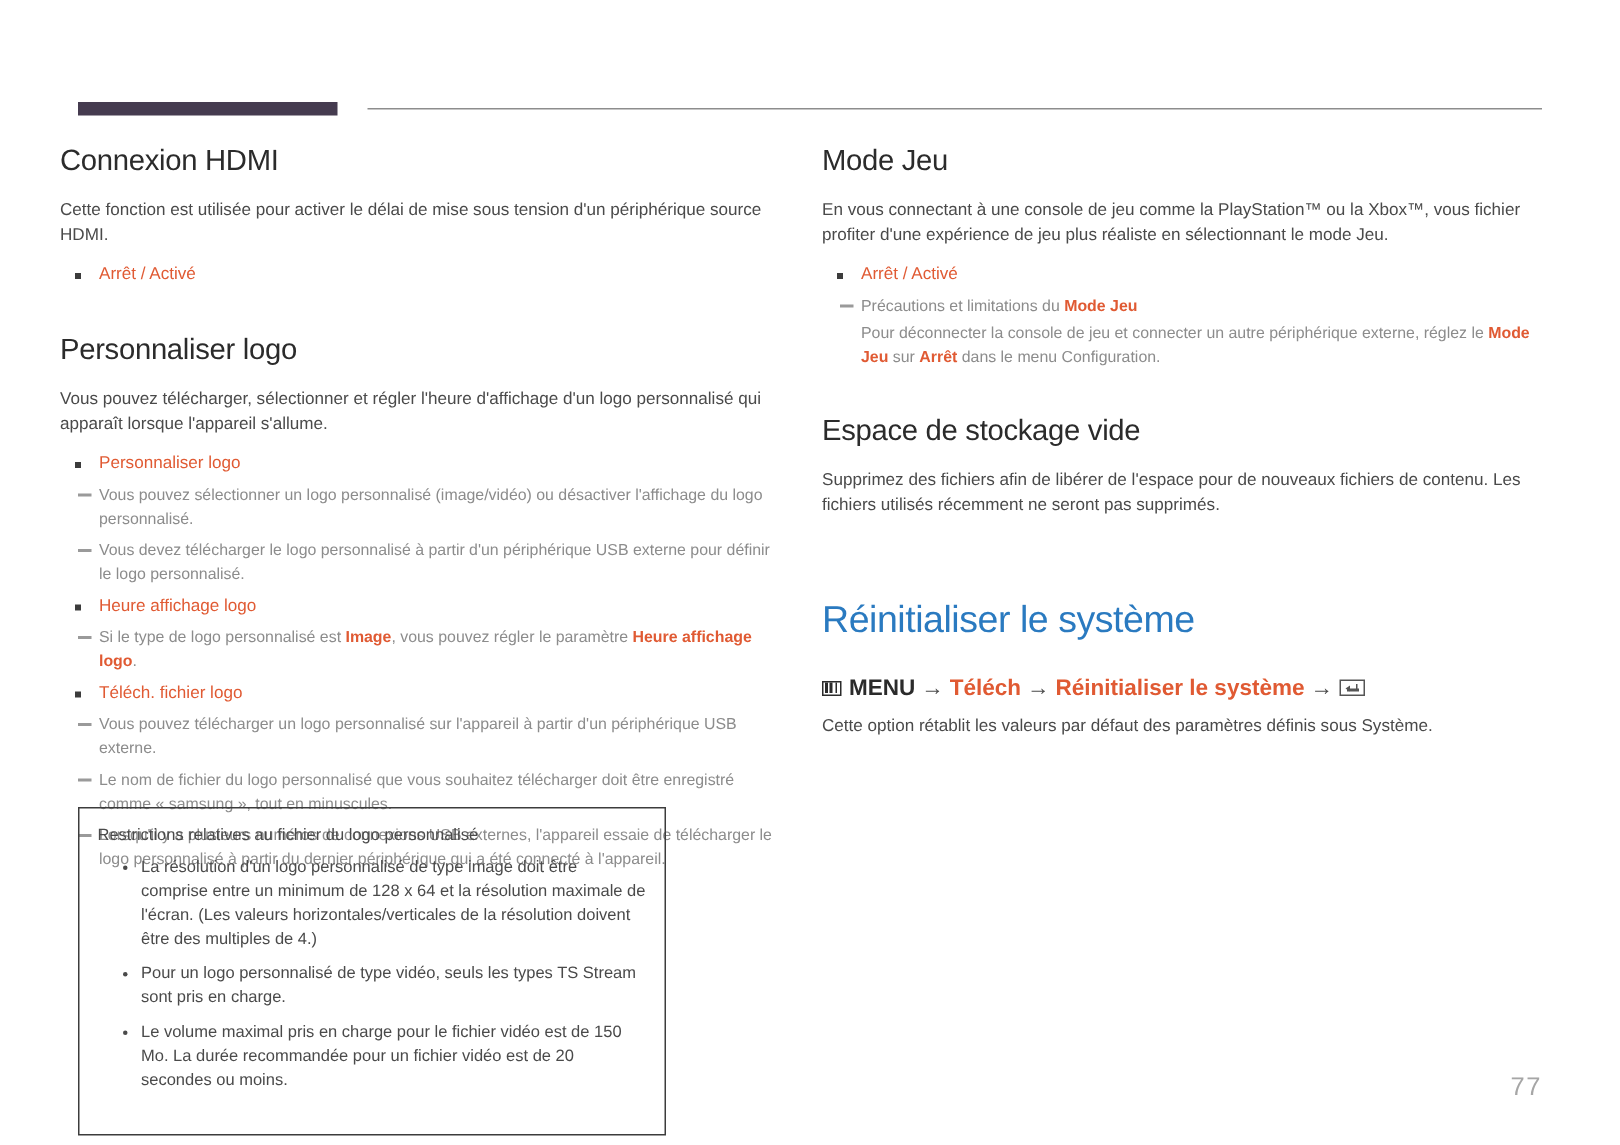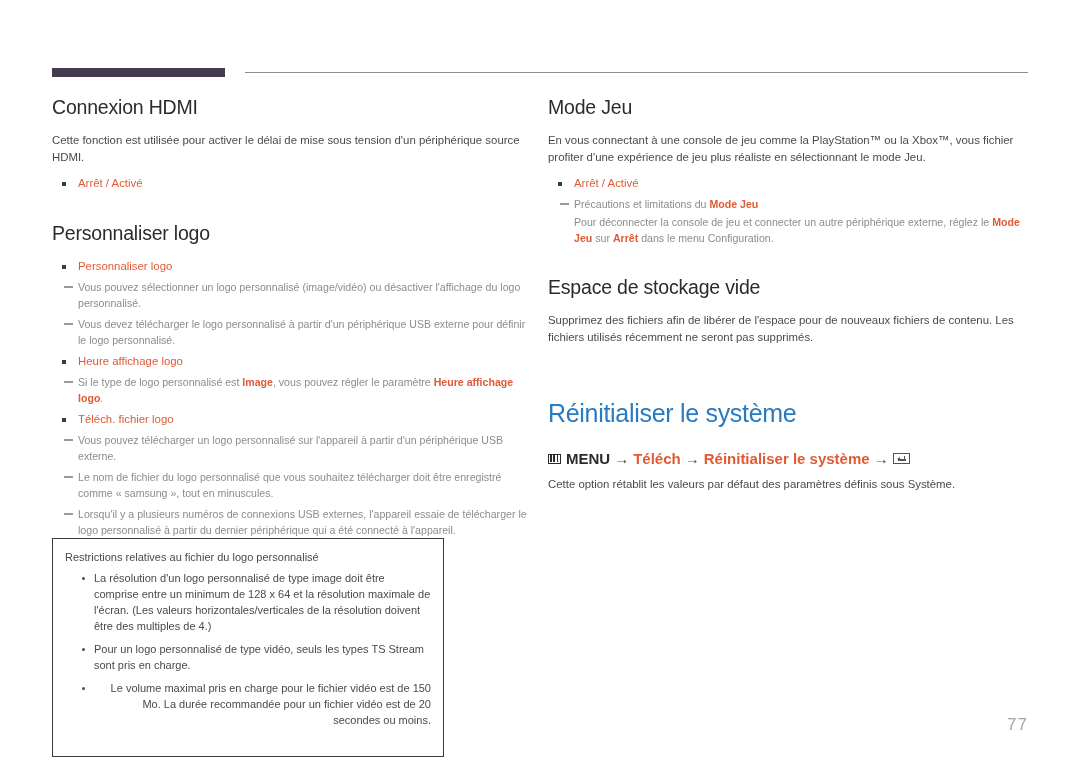--- a/index.html
+++ b/index.html
@@ -39,21 +39,21 @@
     width: 783px;
     height: 1px;
     background: #8d8d8d;
   }
 
   
   .col {
     position: absolute;
     top: 96px;
   }
-  .col-left  { left: 52px;  width: 477px; }
+  .col-left  { left: 40px;  width: 477px; }
   .col-right { left: 548px; width: 480px; }
 
   h2.sec {
     font-size: 19.5px;
     font-weight: normal;
     color: #2b2b2b;
     margin: 0 0 13px 0;
     letter-spacing: -0.2px;
   }
   h2.sec.spaced { margin-top: 30px; }
@@ -145,21 +145,21 @@
     padding: 0;
   }
   .notebox ul li {
     position: relative;
     padding-left: 31px;
     font-size: 11px;
     line-height: 16px;
     color: #4a4a4a;
     margin-bottom: 7px;
   }
-  .notebox ul li:last-child { margin-bottom: 16px; text-align: right; }
+  .notebox ul li:last-child { margin-bottom: 16px; }
   .notebox ul li::before {
     content: "";
     position: absolute;
     left: 19px;
     top: 7px;
     width: 3.2px;
     height: 3.2px;
     background: #4a4a4a;
     border-radius: 50%;
   }
@@ -253,20 +253,21 @@
 
 <div class="col col-left">
 
   <h2 class="sec">Connexion HDMI</h2>
   <p class="body">Cette fonction est utilisée pour activer le délai de mise sous tension d'un périphérique source HDMI.</p>
   <ul class="sq">
     <li>Arrêt / Activé</li>
   </ul>
 
   <h2 class="sec spaced">Personnaliser logo</h2>
+  <p class="body">Vous pouvez télécharger, sélectionner et régler l'heure d'affichage d'un logo personnalisé qui apparaît lorsque l'appareil s'allume.</p>
 
   <ul class="sq">
     <li>Personnaliser logo</li>
   </ul>
   <div class="dash">Vous pouvez sélectionner un logo personnalisé (image/vidéo) ou désactiver l'affichage du logo personnalisé.</div>
   <div class="dash">Vous devez télécharger le logo personnalisé à partir d'un périphérique USB externe pour définir le logo personnalisé.</div>
 
   <ul class="sq">
     <li>Heure affichage logo</li>
   </ul>

